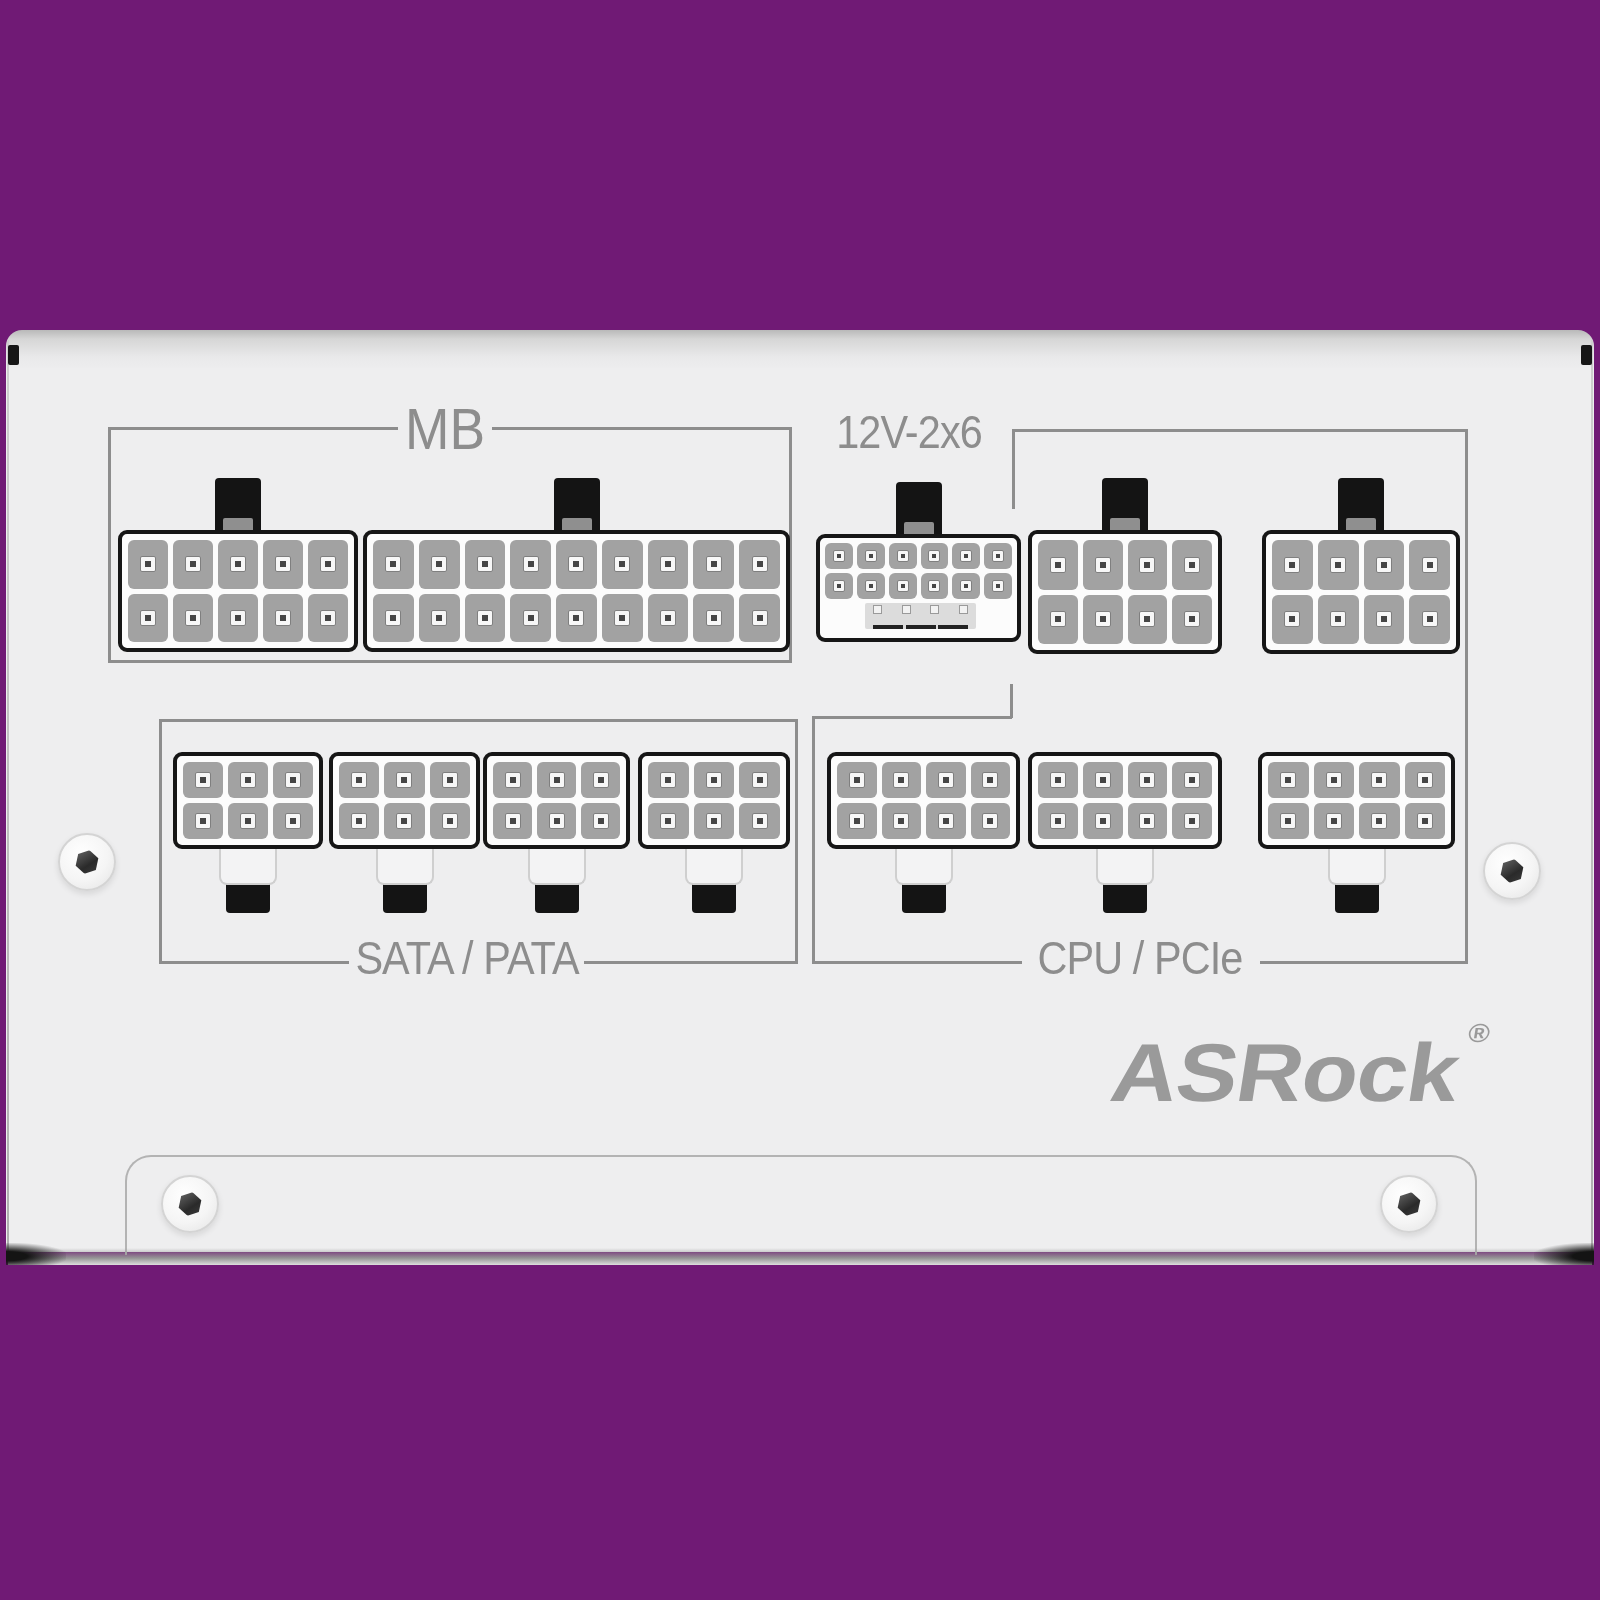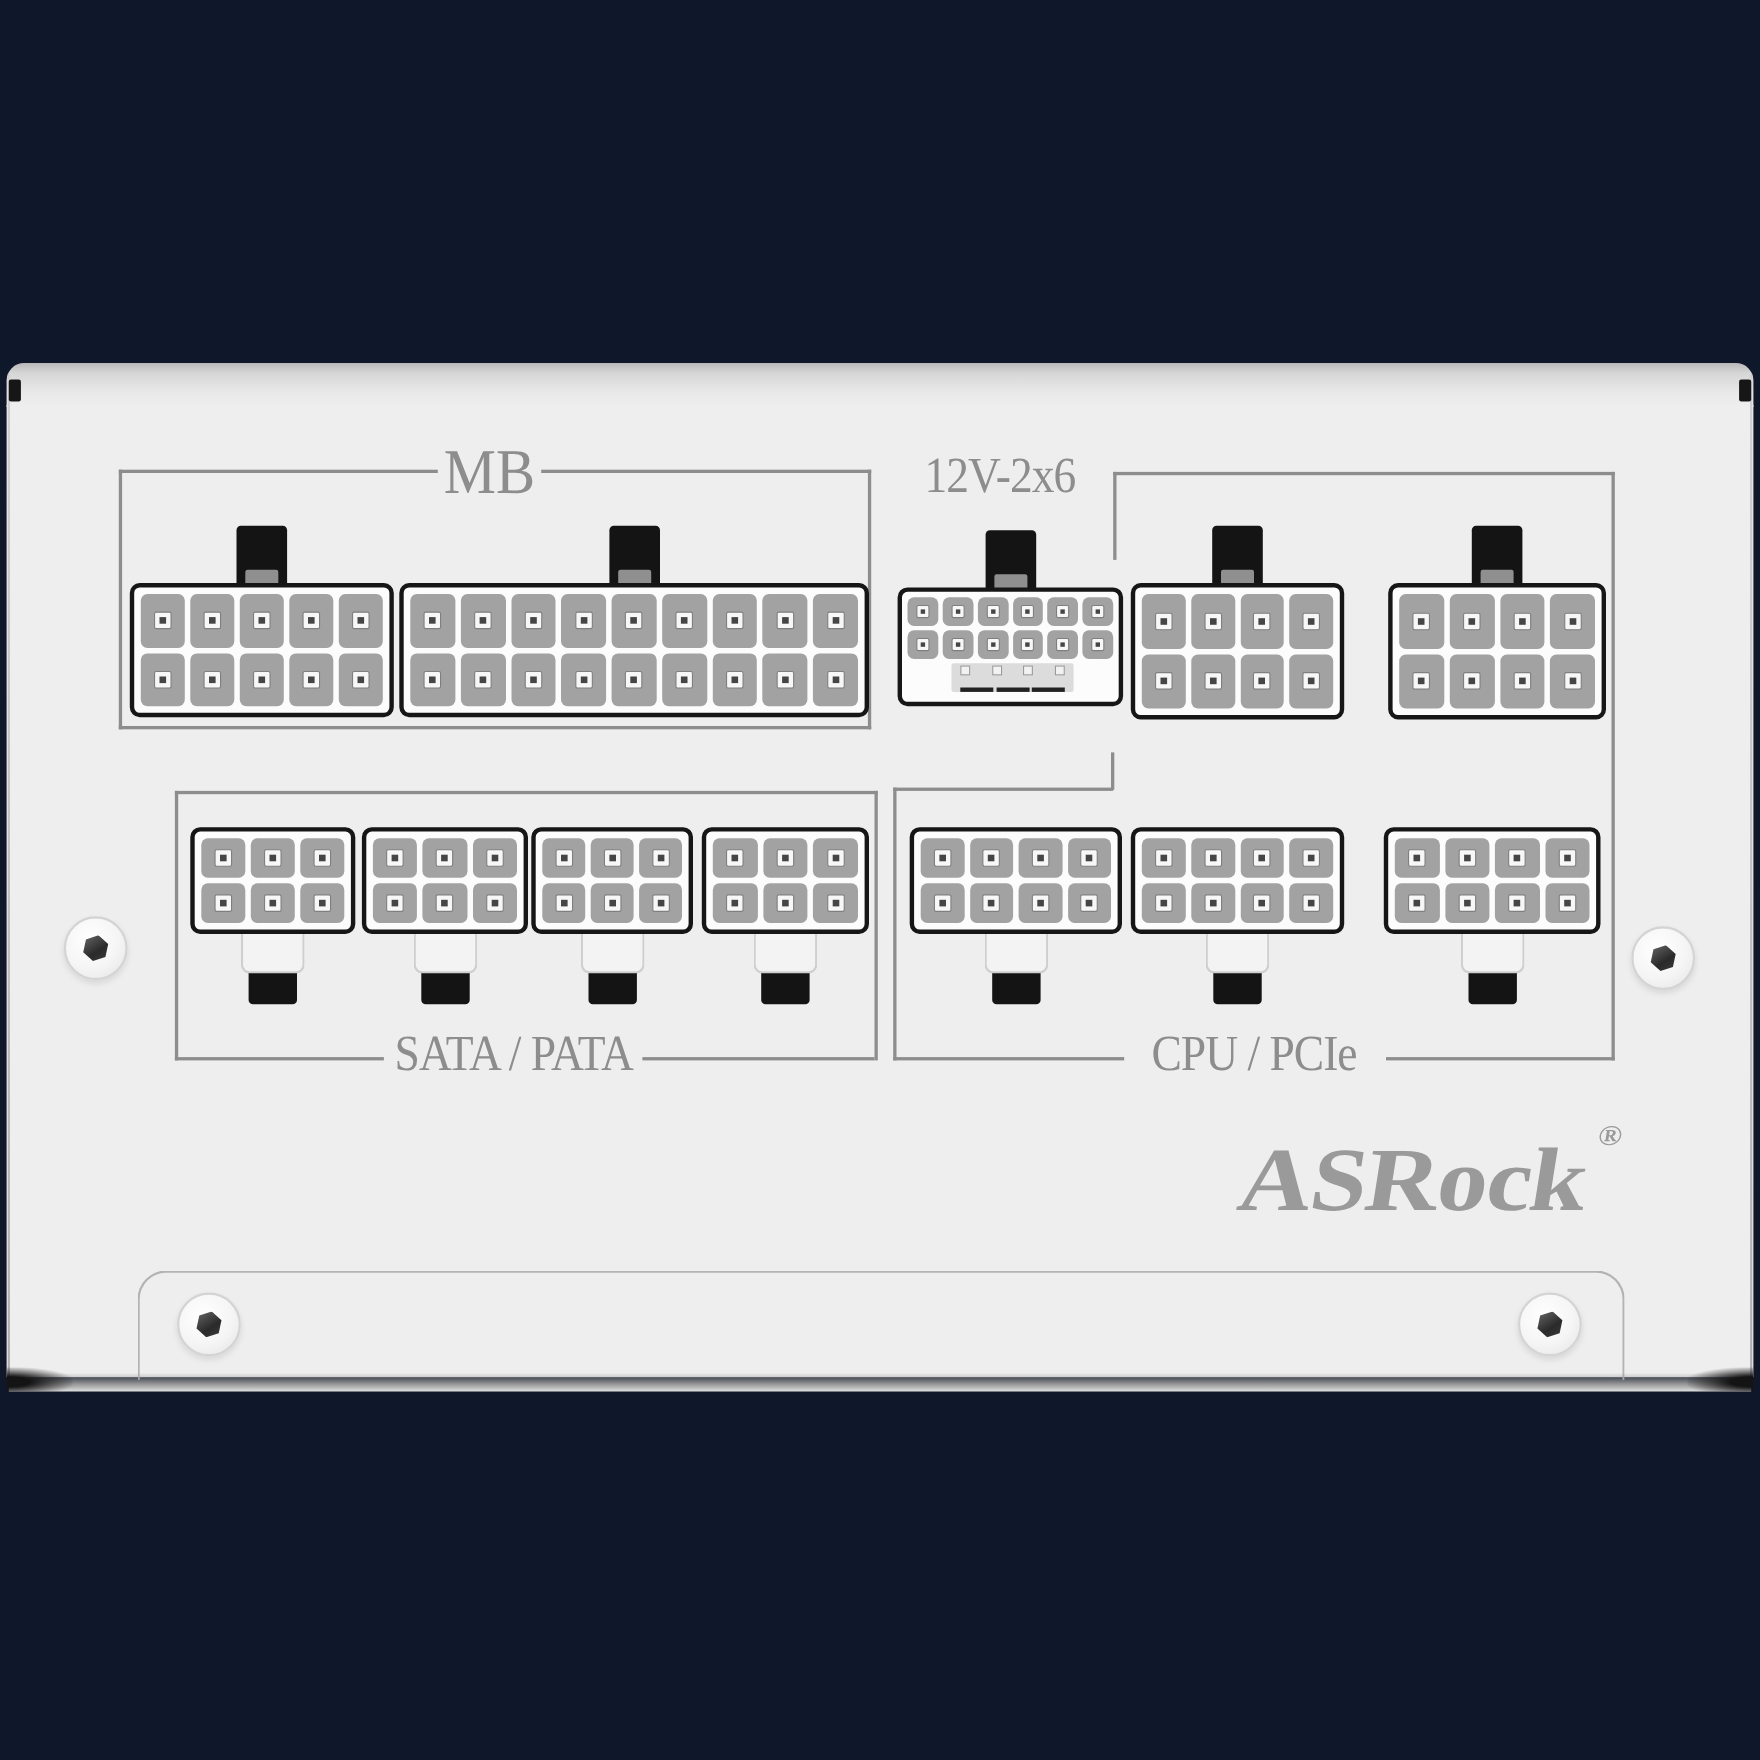--- a/index.html
+++ b/index.html
@@ -1,17 +1,17 @@
 <!DOCTYPE html>
 <html style="--line: #8d8d8d; --label: #8d8d8d; --cavity: #a2a2a2; --logo: #9a9a9a;"><head>
 <meta charset="utf-8">
 <style>
   html,body{margin:0;padding:0;background:#fafafa;}
-  #stage{position:relative;width:1600px;height:1600px;background:#0f172a;overflow:hidden;
-         font-family:Liberation Serif, serif;}
+  #stage{position:relative;width:1600px;height:1600px;background:#701a75;overflow:hidden;
+         font-family:Liberation Sans, sans-serif;}
   .abs{position:absolute;}
 
   
   .psu-top{position:absolute;left:6px;top:330px;width:1588px;height:40px;
            background:linear-gradient(180deg,#b9b9b9 0px,#d6d6d6 9px,#e9e9ea 27px,#eeeeef 40px);
            border-radius:16px 16px 0 0;}
   .psu-face{position:absolute;left:6px;top:368px;width:1588px;height:884px;background:#eeeeef;}
   .edge-line{position:absolute;top:340px;width:2px;height:915px;background:linear-gradient(180deg,#cfcfcf,#aeaeae);}
   .corner-notch{position:absolute;width:11px;height:20px;background:#161616;border-radius:2px;}
   .seam{position:absolute;left:125px;top:1155px;width:1352px;height:100px;border:2px solid #b3b3b3;

